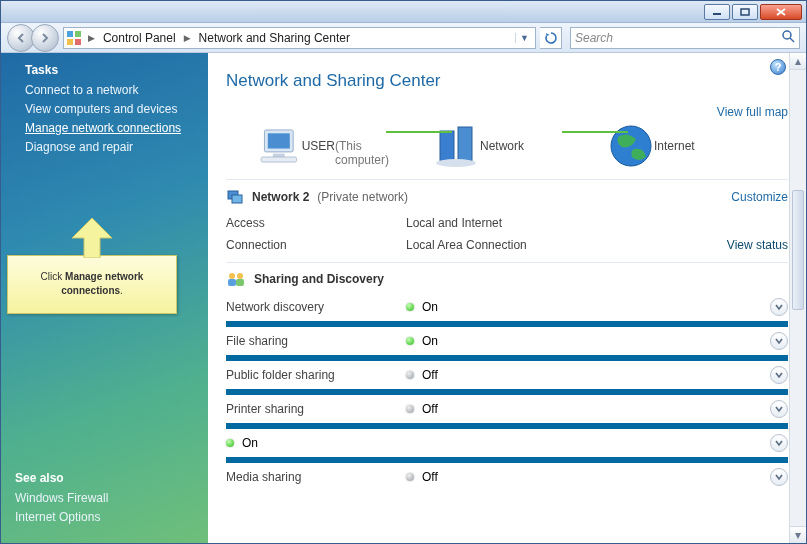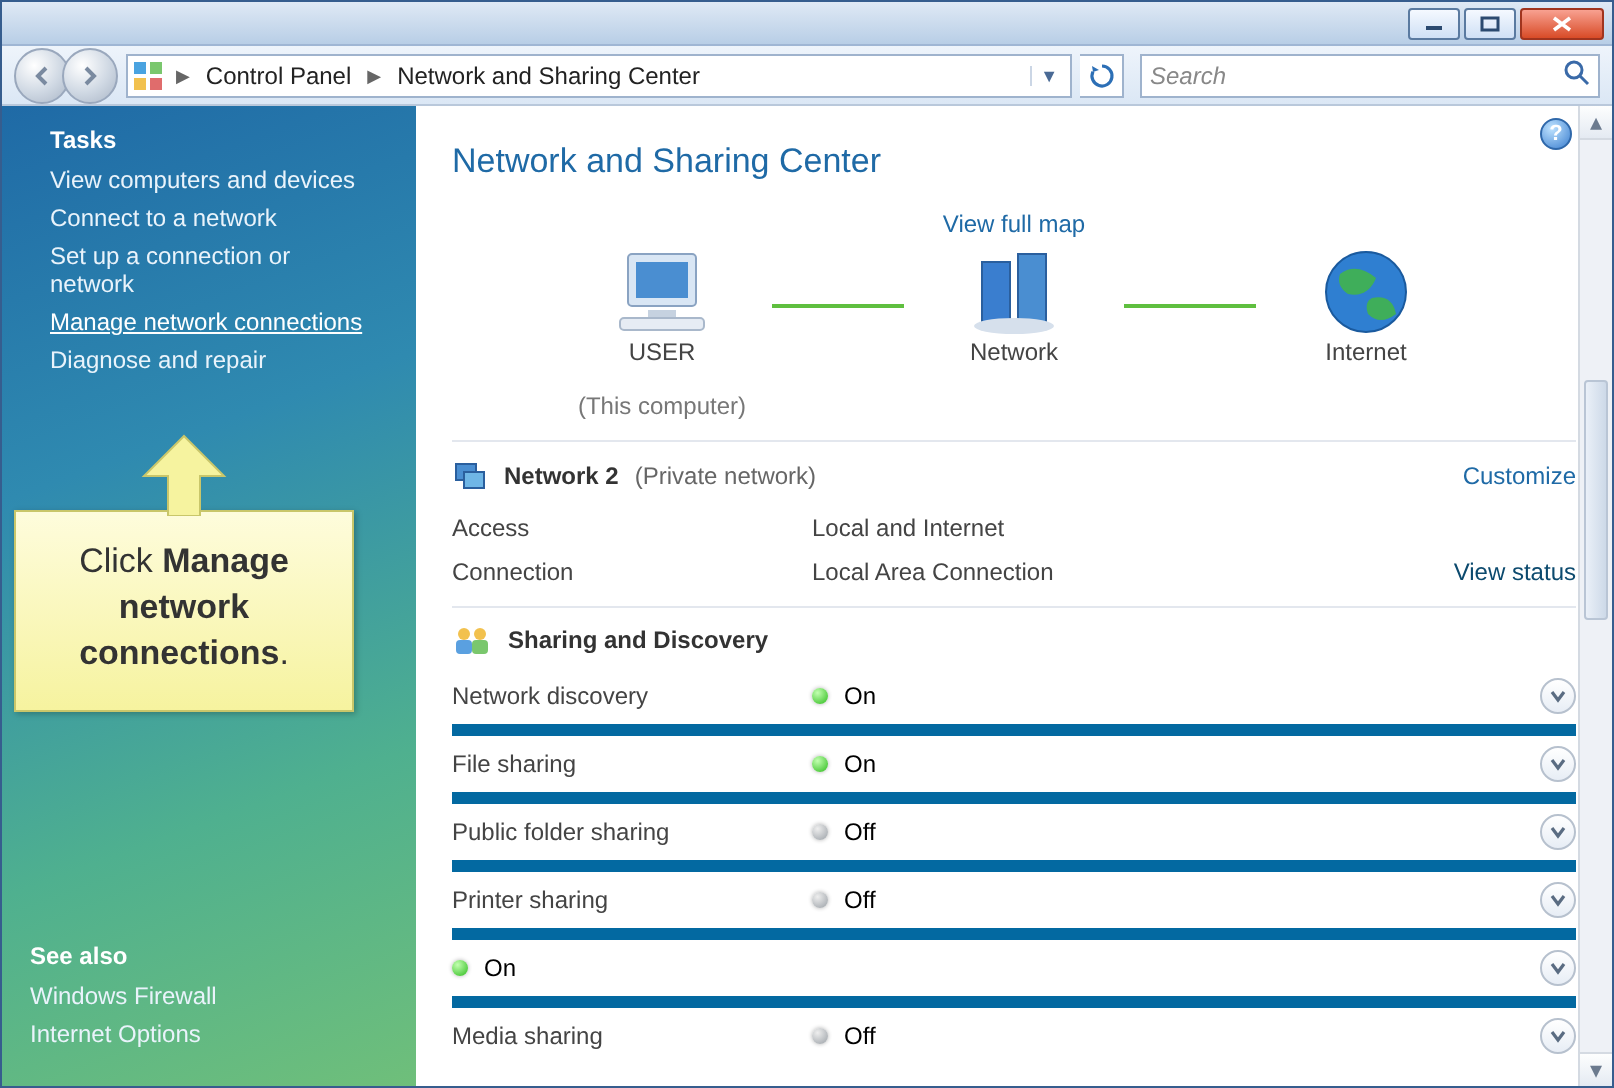--- a/index.html
+++ b/index.html
@@ -18,30 +18,30 @@
   .address .ddl { margin-left:auto; color:#4a6a95; font-size:9px; padding:0 4px; border-left:1px solid #cbd6e5;}
   .refresh {width:22px; height:22px; border:1px solid #9fb3cd; border-left:none; background:#fff; display:flex; align-items:center; justify-content:center; color:#2c6fb6;}
   .search { width:230px; height:22px; border:1px solid #9fb3cd; background:#fff; display:flex; align-items:center; padding:0 4px; color:#888; font-style:italic; margin-left:4px;}
   .search .mag { margin-left:auto; color:#3a6aa8; font-style:normal;}
   .body { display:flex; height:calc(100% - 52px); }
   .sidebar { width:207px; background: linear-gradient(160deg,#1f6aa6 0%, #2f8ab0 35%, #4fb08f 70%, #6fbf7a 100%); color:#fff; position:relative; padding:10px 24px;}
   .sidebar .heading { font-weight:bold; font-size:12px; margin-bottom:6px;}
   .sidebar a { color:#e9f3fb; display:block; margin:5px 0; font-size:12px; text-decoration:none; cursor:pointer;}
   .sidebar a.active { text-decoration:underline; color:#fff;}
   .seealso { position:absolute; bottom:14px; left:14px; right:14px;}
-  .callout { position:absolute; left:6px; top:202px; width:170px; background:linear-gradient(#fefcdc,#f6f39f); border:1px solid #c9c66a; padding:14px 8px 16px; text-align:center; color:#333; font-size:17px; line-height:1.35; box-shadow:1px 1px 3px rgba(0,0,0,.25);}
+  .callout { position:absolute; left:6px; top:202px; width:170px; background:linear-gradient(#fefcdc,#f6f39f); border:1px solid #c9c66a; padding:14px 8px 16px; text-align:center; color:#333; font-size:10px; line-height:1.35; box-shadow:1px 1px 3px rgba(0,0,0,.25);}
   .callout-arrow { position:absolute; top:-40px; left:50%; transform:translateX(-50%);}
   .content { flex:1; background:#fff; position:relative; overflow:hidden;}
   .content-inner { padding:12px 18px 8px 18px; height:100%; overflow:auto;}
   .help { position:absolute; top:6px; right:20px; width:16px; height:16px; border-radius:50%; background:radial-gradient(circle at 35% 30%, #bfe3ff,#3a7ecf); color:#fff; font-weight:bold; font-size:11px; display:flex; align-items:center; justify-content:center; border:1px solid #2f68aa;}
   h1.page { color:#1f6aa6; font-weight:normal; font-size:17px; margin:6px 0 14px;}
-  .mapline { display:flex; justify-content:center; margin-bottom:4px;}
+  .mapline { display:flex; justify-content:flex-end; margin-bottom:4px;}
   .bluelink { color:#1f6aa6; cursor:pointer; font-size:12px;}
   .netmap { display:flex; align-items:center; justify-content:center; gap:0; margin:4px 0 10px; padding:0 30px;}
-  .node { display:flex; flex-direction:column; align-items:center; width:150px; color:#444; font-size:12px;}
+  .node { display:flex; flex-direction:row; align-items:center; width:150px; color:#444; font-size:12px;}
   .node .sub { color:#777; font-size:12px;margin-top:13px;}
   .connector { flex:1; height:2px; background:#5fbf3f; position:relative; top:-14px; margin:0 -20px;}
   .section { border-top:1px solid #e3e7ee; margin-top:6px; padding-top:8px;}
   .secthead { display:flex; align-items:center; gap:8px; font-weight:bold; color:#333; margin:0 0 6px;}
   .row { display:flex; align-items:center; padding:4px 0; color:#444;}
   .row .k { width:180px;}
   .row .v { flex:1;}
   .row .link { color:#0c4a6e; cursor:pointer;}
   .sdrow { display:flex; align-items:center; padding:5px 0; border-top:6px solid #0369a1;}
   .sdrow:first-of-type { border-top:none;}
@@ -120,23 +120,22 @@
             <line x1="9" y1="9" x2="13" y2="13" stroke="#3a6aa8" stroke-width="1.5"></line>
           </svg>
       </span>
     </div>
   </div>
 
   <div class="body">
 
     <div class="sidebar">
       <div class="heading">Tasks</div>
+      <a>Connect to a network</a>
       <a>View computers and devices</a>
-      <a>Connect to a network</a>
-      <a>Set up a connection or network</a>
       <a class="active">Manage network connections</a>
       <a>Diagnose and repair</a>
 
       <div class="callout">
         <svg class="callout-arrow" width="50" height="42">
           <path d="M25 2 L45 22 L33 22 L33 42 L17 42 L17 22 L5 22 Z" fill="#f6f39f" stroke="#c9c66a"></path>
         </svg>
         <span>Click </span><b>Manage network connections</b><span>.</span>
       </div>
 

